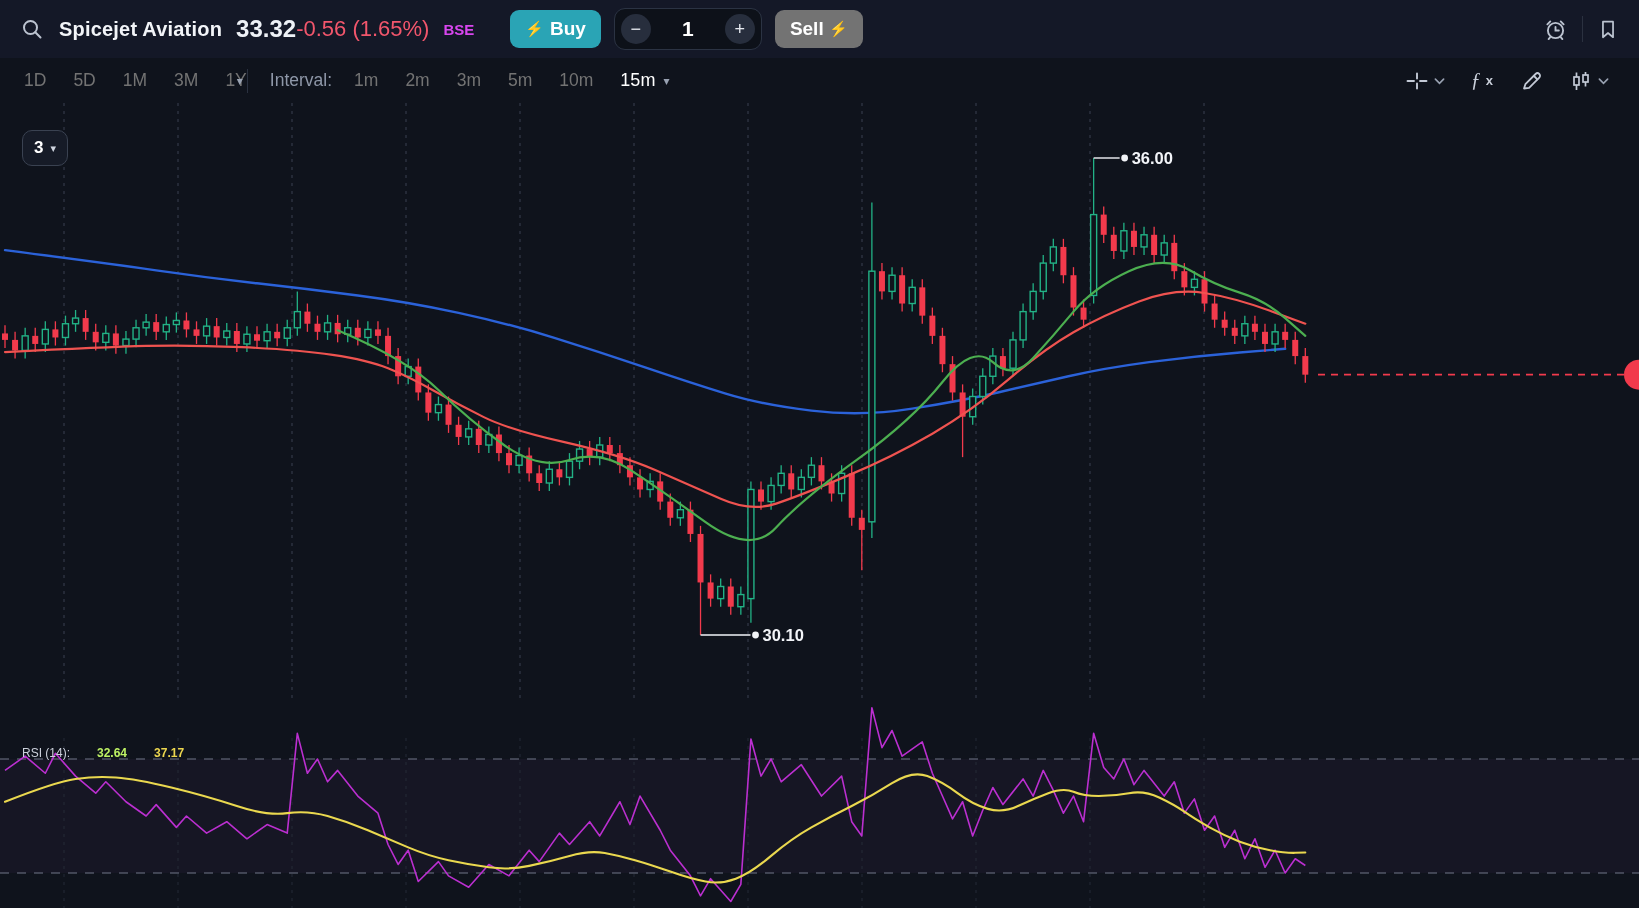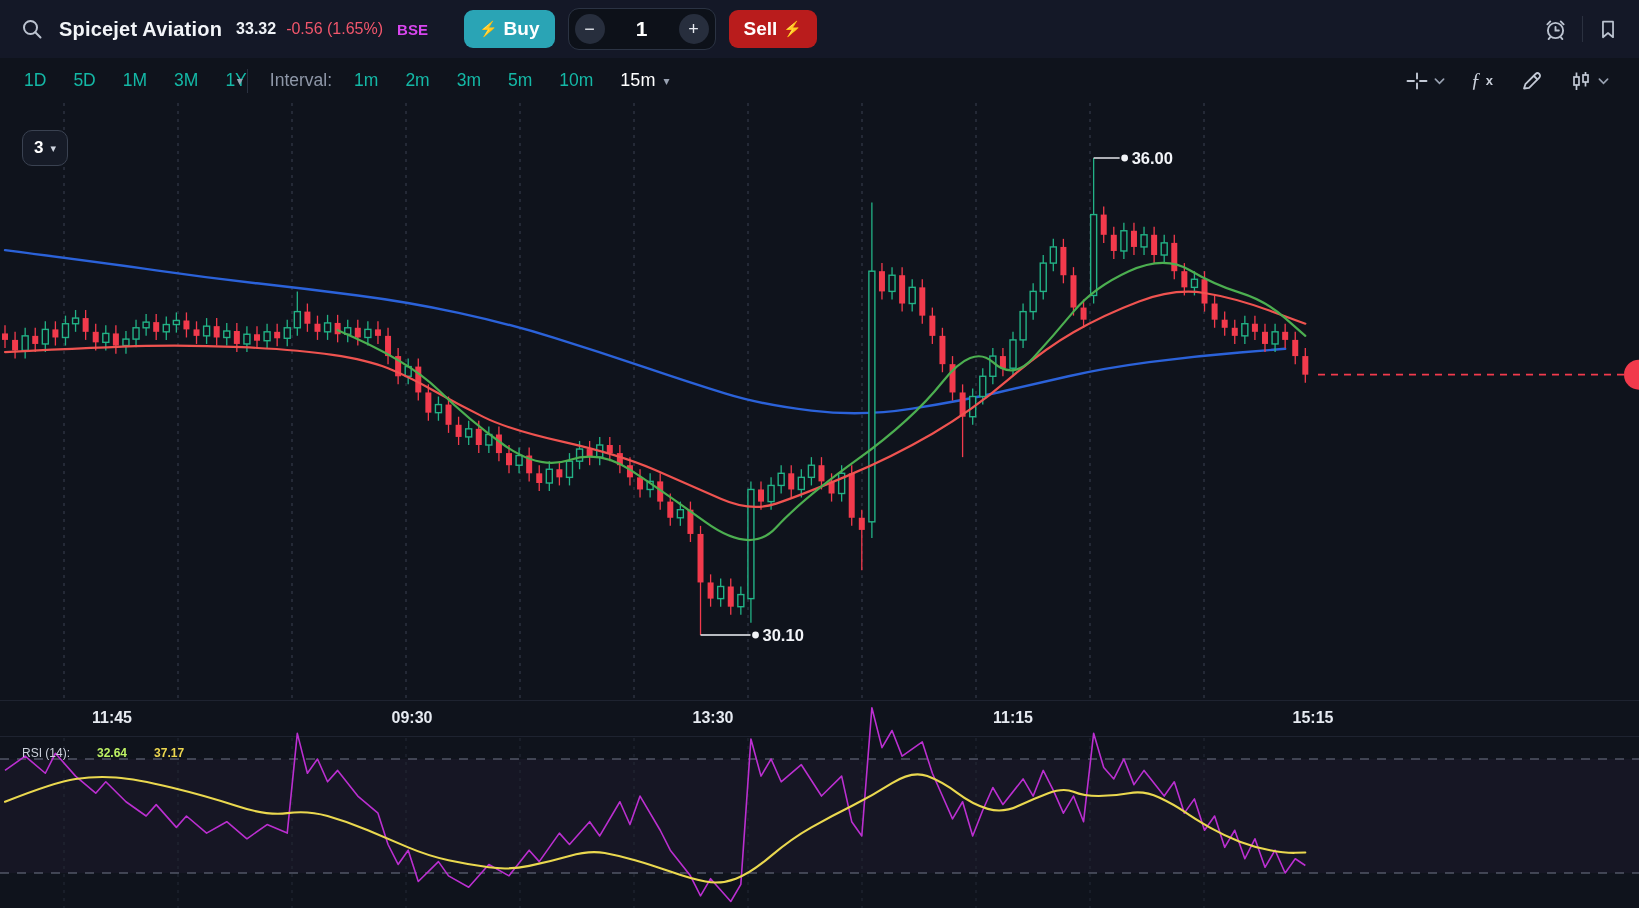--- a/index.html
+++ b/index.html
@@ -6,42 +6,42 @@
   html,body { margin:0; padding:0; width:1639px; height:908px; background:#0f131c;
     font-family:"Liberation Sans", sans-serif; overflow:hidden; }
   .stage { position:relative; width:1639px; height:908px; background:#0f131c; }
 
   
   .header { position:absolute; top:0; left:0; width:100%; height:58px; background:#141827;
     display:flex; align-items:center; padding:8px 20px; }
   .icon { display:inline-flex; align-items:center; justify-content:center; color:#bcc3d0; }
   .search-ic { margin-right:15px; }
   .symbol { color:#f2f4f8; font-size:20px; font-weight:700; letter-spacing:.2px; }
-  .ltp { color:#eef1f6; font-size:16px; font-weight:700; margin-left:14px;text-align:center; }
-  .chg { color:#f2566c; font-size:16px; margin-left:10px; }
+  .ltp { color:#eef1f6; font-size:24px; font-weight:700; margin-left:14px;text-align:center; }
+  .chg { color:#f2566c; font-size:22px; margin-left:0; }
   .exch { color:#d946ef; font-size:15px; font-weight:600; margin-left:14px; }
   .buy-btn { margin-left:36px; height:38px; padding:0 15px; border:none; border-radius:9px;
     background:#2aa4b5; color:#fff; font-size:19px; font-weight:700; display:flex; align-items:center; gap:6px;
     font-family:inherit; cursor:pointer; }
   .sell-btn { margin-left:13px; height:38px; padding:0 15px; border:none; border-radius:9px;
-    background:#b91c1c; color:#fff; font-size:19px; font-weight:700; display:flex; align-items:center; gap:6px;
+    background:#737373; color:#fff; font-size:19px; font-weight:700; display:flex; align-items:center; gap:6px;
     font-family:inherit; cursor:pointer; }
   .bolt { color:#ffd84d; font-size:15px; }
   .stepper { margin-left:13px; height:42px; width:148px; border:1.5px solid #2b3343; border-radius:11px;
     background:#0d1119; display:flex; align-items:center; justify-content:space-between; padding:0 6px; }
   .step-btn { width:30px; height:30px; border-radius:50%; background:#272e3d; border:none; color:#e6e9f0;
     font-size:18px; line-height:1; display:flex; align-items:center; justify-content:center; cursor:pointer; font-family:inherit;}
   .qty { color:#fff; font-size:21px; font-weight:600; }
   .header-right { margin-left:auto; display:flex; align-items:center; gap:14px; }
   .vdiv { width:1px; height:26px; background:#2b3140; }
 
   
   .toolbar { position:absolute; top:58px; left:0; width:100%; height:45px; background:#0f131c;
     display:flex; align-items:center; padding:0 24px; }
-  .range-item, .intv-item { color:#14b8a6; font-size:17.5px; margin-right:27px; cursor:pointer;text-align:right; }
+  .range-item, .intv-item { color:#737373; font-size:17.5px; margin-right:27px; cursor:pointer;text-align:right; }
   .range-caret { color:#99a2b2; font-size:12px; margin-left:-18px; margin-right:0; cursor:pointer; }
   .tb-div { width:1px; height:24px; background:#2a3140; margin:0 22px 0 4px; }
   .intv-label { color:#8e97a8; font-size:17.5px; margin-right:22px; }
   .intv-active { color:#ffffff; font-size:18px; font-weight:400; margin-right:6px; cursor:pointer; }
   .toolbar-right { margin-left:auto; display:flex; align-items:center; gap:26px; padding-right:6px; color:#c3cad6; }
   .tb-icon { display:flex; align-items:center; gap:5px; cursor:pointer; color:#c3cad6; }
   .fx { font-size:20px; font-style:italic; font-family:"Liberation Serif", serif; color:#c9cfda; }
   .fx sub { font-size:13px; font-style:normal; font-weight:700; font-family:"Liberation Sans",sans-serif; }
 
   
@@ -459,27 +459,20 @@
         <line x1="1318" y1="374.671186440678" x2="1639" y2="374.671186440678" stroke="#f23a4c" stroke-width="1.6" stroke-dasharray="7 6"></line>
         <rect x="1624" y="359.671186440678" width="32" height="30" rx="15" fill="#f23a4c"></rect>
       </g>
     </svg>
 
   <div class="layers-btn">
     <span class="n">3</span>
     <span class="c">▾</span>
   </div>
 
-  <div class="axis-row">
-    <span class="tick" style="left: 112px;">11:45</span>
-    <span class="tick" style="left: 412px;">09:30</span>
-    <span class="tick" style="left: 713px;">13:30</span>
-    <span class="tick" style="left: 1013px;">11:15</span>
-    <span class="tick" style="left: 1313px;">15:15</span>
-  </div>
 
   <svg id="rsiSvg" width="1639" height="208" viewBox="0 700 1639 208">
       <rect x="0" y="759" width="1639" height="114" fill="rgba(155,80,200,0.05)"></rect>
       <g>
         <line x1="64" y1="738" x2="64" y2="908" stroke="#242a37" stroke-width="1" stroke-dasharray="3 5"></line>
         <line x1="178" y1="738" x2="178" y2="908" stroke="#242a37" stroke-width="1" stroke-dasharray="3 5"></line>
         <line x1="292" y1="738" x2="292" y2="908" stroke="#242a37" stroke-width="1" stroke-dasharray="3 5"></line>
         <line x1="406" y1="738" x2="406" y2="908" stroke="#242a37" stroke-width="1" stroke-dasharray="3 5"></line>
         <line x1="520" y1="738" x2="520" y2="908" stroke="#242a37" stroke-width="1" stroke-dasharray="3 5"></line>
         <line x1="634" y1="738" x2="634" y2="908" stroke="#242a37" stroke-width="1" stroke-dasharray="3 5"></line>

